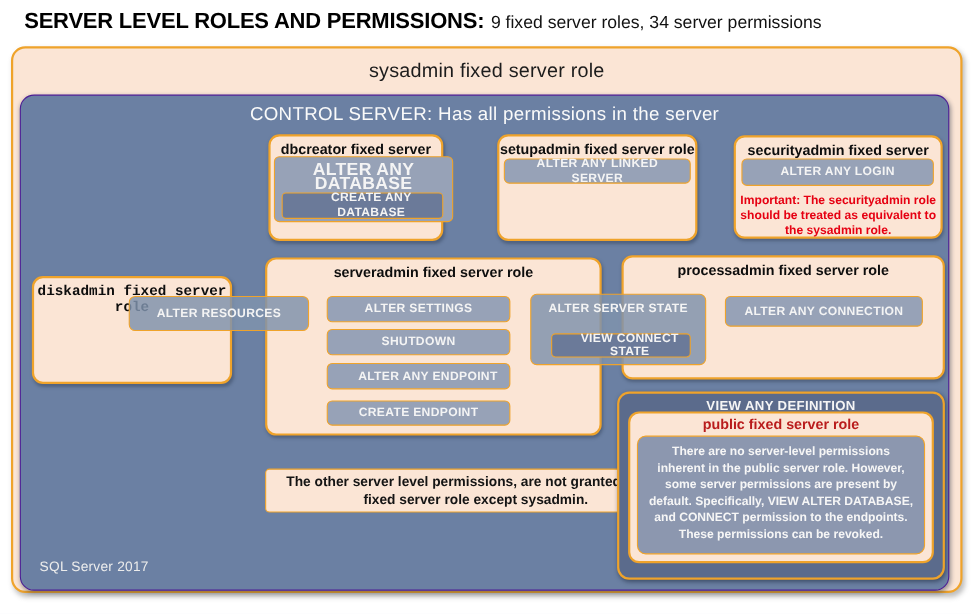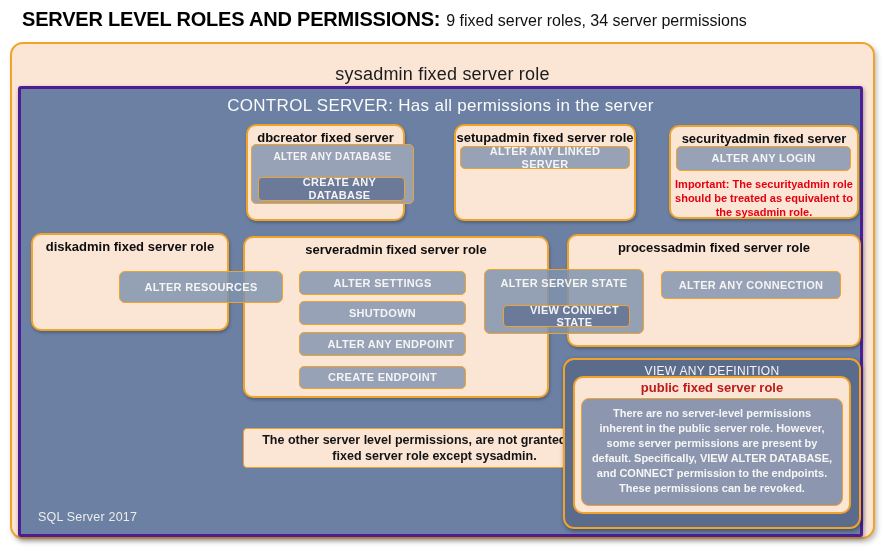--- a/index.html
+++ b/index.html
@@ -9,43 +9,43 @@
 
   .page-title { position: absolute; left: 22px; top: 8px; white-space: nowrap; }
   .page-title .main { font-size: 20px; font-weight: bold; color: #000; letter-spacing: -0.2px; }
   .page-title .suffix { font-size: 16px; font-weight: 400; color: #111; margin-left: 6px; }
 
   .outer-box {
     position: absolute; left: 10px; top: 42px; width: 865px; height: 497px;
     background: #FBE5D5; border: 2px solid #EFA32B; border-radius: 13px;
     box-shadow: 2px 3px 5px rgba(110,110,110,0.45);
   }
-  .sysadmin-label { text-align: center; font-size: 18px; color: #1c1c1c; padding-top: 20px; letter-spacing: 0.2px; }
+  .sysadmin-label { text-align: center; font-size: 18px; color: #1c1c1c; padding-top: 10px; letter-spacing: 0.2px; }
 
   .control-box {
     position: absolute; left: 6px; top: 42px; width: 845px; height: 451px;
-    background: #6B80A3; border: 3px solid #4c1d95; border-radius: 3px;
+    background: #6B80A3; border: 1px solid #4c1d95; border-radius: 13px;
     box-shadow: 1px 2px 4px rgba(40,50,70,0.45);
   }
   .control-label { text-align: center; font-size: 17px; color: #FAFAFA; padding-top: 7px; letter-spacing: 0.3px; }
 
   .role-box {
     position: absolute; background: #FBE5D5; border: 2px solid #EFA32B; border-radius: 10px;
     box-shadow: 1px 2px 3px rgba(30,40,60,0.35);
   }
   .role-title { text-align: center; font-size: 13px; font-weight: bold; color: #0d0d0d; padding-top: 4px; }
 
   .perm {
     position: absolute; background: #97A2B7; border: 1.5px solid #EFA32B; border-radius: 5px;
     color: #F4F4F4; font-size: 11px; font-weight: bold; letter-spacing: 0.3px;
     display: flex; align-items: center; justify-content: center; text-align: center;
     line-height: 13px; padding: 2px 6px;
   }
   .perm-tall { display: block; padding: 0; }
-  .perm-tall .perm-label { text-align: center; font-size: 10px; font-weight: bold; color: #F4F4F4; padding-top: 5px; letter-spacing: 0.3px; }
+  .perm-tall .perm-label { text-align: center; font-size: 16px; font-weight: bold; color: #F4F4F4; padding-top: 5px; letter-spacing: 0.3px; }
   .perm-nested {
     position: absolute; background: #6B7A99; border: 1.5px solid #EFA32B; border-radius: 4px;
     color: #F4F4F4; font-size: 11px; font-weight: bold; letter-spacing: 0.3px;
     display: flex; align-items: center; justify-content: center; text-align: center; padding-left: 16px;
   }
   .bridge {
     position: absolute; background: rgba(128,146,173,0.84); border: 1.5px solid #EFA32B; border-radius: 6px;
     color: #F4F4F4; font-size: 11px; font-weight: bold; letter-spacing: 0.3px; text-align: center;
   }
   .bridge .bridge-label { padding-top: 7px; }
@@ -62,21 +62,21 @@
     display: flex; align-items: center; justify-content: center;
     font-size: 12.5px; font-weight: bold; color: #141414; text-align: center; line-height: 16px;
     padding: 2px 14px;
   }
 
   .viewdef-box {
     position: absolute; left: 542px; top: 269px; width: 298px; height: 171px;
     background: #5B6B8C; border: 2px solid #EFA32B; border-radius: 11px;
     box-shadow: 1px 2px 4px rgba(20,30,50,0.5);
   }
-  .viewdef-banner { text-align: center; color: #F5F5F5; font-size: 12px; font-weight: normal; padding-top: 4px; letter-spacing: 0.3px; }
+  .viewdef-banner { text-align: center; color: #F5F5F5; font-size: 12px; font-weight: bold; padding-top: 4px; letter-spacing: 0.3px; }
   .public-box {
     position: absolute; left: 8px; top: 16px; width: 278px; height: 138px;
     background: #FBE5D5; border: 2px solid #EFA32B; border-radius: 10px;
   }
   .public-title { text-align: center; font-size: 13px; font-weight: bold; color: #b91c1c; padding-top: 2px; }
   .public-body {
     position: absolute; left: 6px; top: 20px; width: 262px; height: 108px;
     background: #8C97AF; border: 1.5px solid #EFA32B; border-radius: 8px;
     color: #F6F6F6; font-size: 11px; font-weight: bold; text-align: center; line-height: 15px;
     padding: 7px 8px;
@@ -112,21 +112,21 @@
         <div class="role-title">setupadmin fixed server role</div>
         <div class="perm" style="left:4px; top:20px; width:170px; height:23px;">ALTER ANY LINKED SERVER</div>
       </div>
 
       <div class="role-box" style="left:648px; top:36px; width:190px; height:94px;">
         <div class="role-title">securityadmin fixed server role</div>
         <div class="perm" style="left:5px; top:19px; width:175px; height:25px;">ALTER ANY LOGIN</div>
         <div class="warning-text">Important: The securityadmin role should be treated as equivalent to the sysadmin role.</div>
       </div>
 
-      <div class="role-box" style="left:10px; top:144px; width:198px; height:98px;">
+      <div class="role-box" style="left:10px; top:164px; width:182px; height:98px;font-family:Liberation Mono, monospace;">
         <div class="role-title">diskadmin fixed server role</div>
       </div>
 
       <div class="role-box" style="left:222px; top:147px; width:306px; height:162px;">
         <div class="role-title">serveradmin fixed server role</div>
         <div class="perm" style="left:54px; top:33px; width:167px; height:24px;">ALTER SETTINGS</div>
         <div class="perm" style="left:54px; top:63px; width:167px; height:24px;">SHUTDOWN</div>
         <div class="perm" style="left:54px; top:94px; width:167px; height:24px;padding-left:23px;">ALTER ANY ENDPOINT</div>
         <div class="perm" style="left:54px; top:128px; width:167px; height:23px;">CREATE ENDPOINT</div>
       </div>

